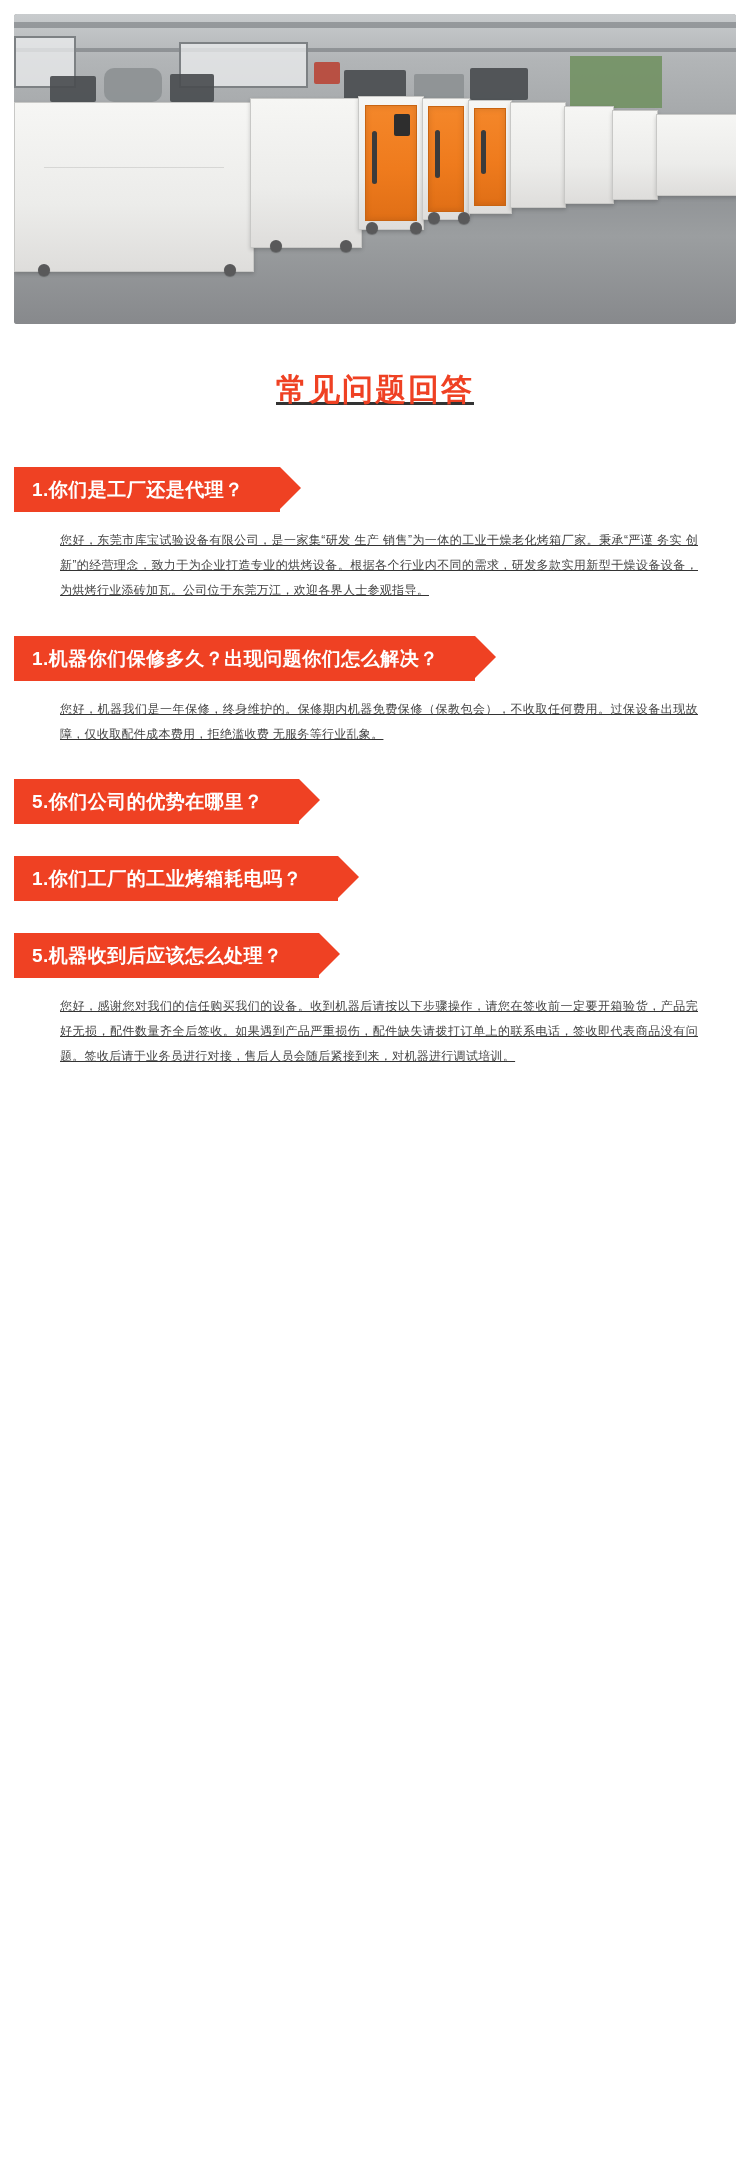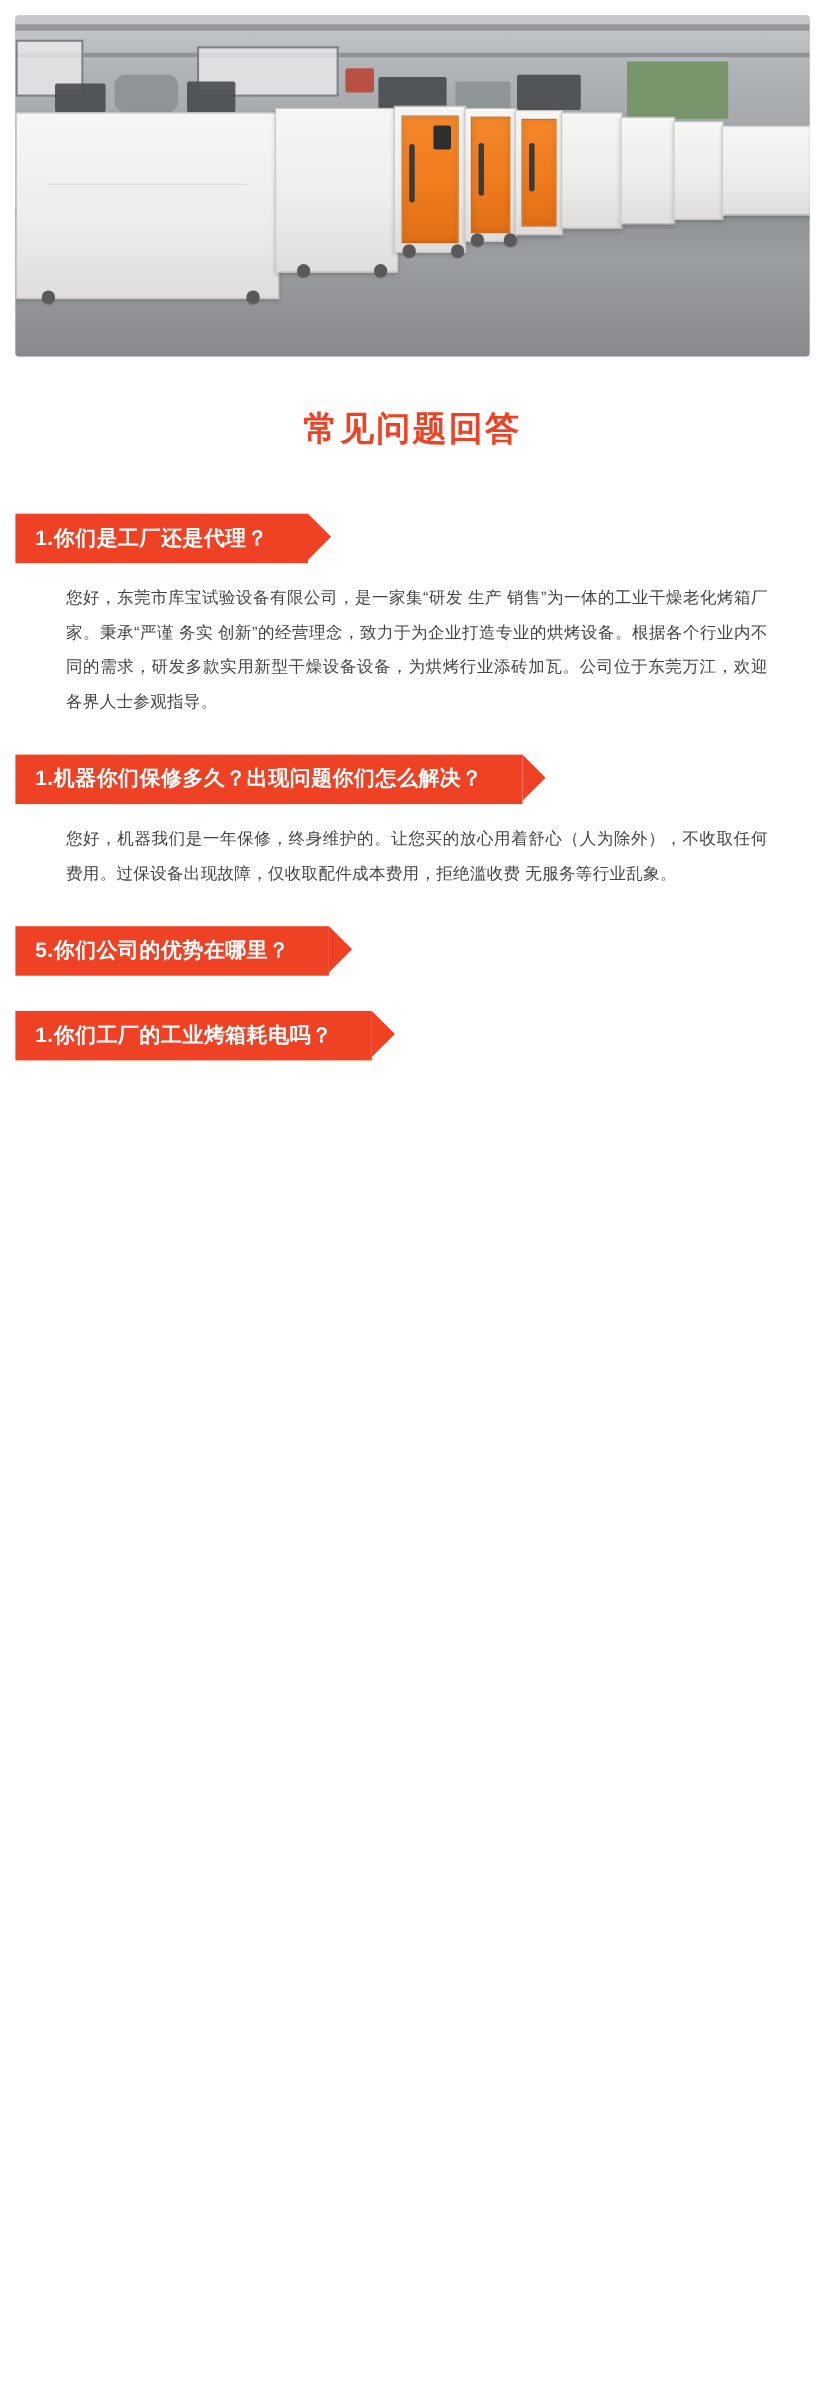--- a/index.html
+++ b/index.html
@@ -13,20 +13,21 @@
     font-family: "Liberation Sans", sans-serif;
     color: #333;
     -webkit-font-smoothing: antialiased;
   }
   .page {
     position: relative;
     width: 750px;
     min-height: 2177px;
     background: #ffffff;
     overflow: hidden;
+    text-decoration: underline;
   }
 
   
   .hero {
     position: relative;
     margin: 14px 14px 0 14px;
     height: 310px;
     border-radius: 3px;
     overflow: hidden;
     background: #9a9c9e;
@@ -154,21 +155,21 @@
     right: -21px;
     top: 0;
     width: 0;
     height: 0;
     border-top: 21px solid transparent;
     border-bottom: 21px solid transparent;
     border-left: 21px solid #ef4123;
   }
   .answer {
     margin: 16px 52px 0 60px;
-    font-size: 15px;
+    font-size: 12px;
     line-height: 2.1;
     color: #444;
     text-align: justify;
     letter-spacing: .3px;
   }
   .spacer-bottom { height: 40px; }
 </style>
 </head>
 <body>
 
@@ -233,30 +234,36 @@
     <div class="q-banner-wrap">
       <div class="q-banner">1.你们是工厂还是代理？</div>
     </div>
     <div class="answer">您好，东莞市库宝试验设备有限公司，是一家集“研发 生产 销售”为一体的工业干燥老化烤箱厂家。秉承“严谨 务实 创新”的经营理念，致力于为企业打造专业的烘烤设备。根据各个行业内不同的需求，研发多款实用新型干燥设备设备，为烘烤行业添砖加瓦。公司位于东莞万江，欢迎各界人士参观指导。</div>
   </div>
 
   <div class="qa-block">
     <div class="q-banner-wrap">
       <div class="q-banner">1.机器你们保修多久？出现问题你们怎么解决？</div>
     </div>
-    <div class="answer">您好，机器我们是一年保修，终身维护的。让您买的放心用着舒心（人为除外），不收取任何费用。过保设备出现故障，仅收取配件成本费用，拒绝滥收费 无服务等行业乱象。</div>
+    <div class="answer">您好，机器我们是一年保修，终身维护的。保修期内机器免费保修（保教包会），不收取任何费用。过保设备出现故障，仅收取配件成本费用，拒绝滥收费 无服务等行业乱象。</div>
   </div>
 
   <div class="qa-block">
     <div class="q-banner-wrap">
       <div class="q-banner">5.你们公司的优势在哪里？</div>
     </div>
   </div>
 
   <div class="qa-block">
     <div class="q-banner-wrap">
       <div class="q-banner">1.你们工厂的工业烤箱耗电吗？</div>
     </div>
   </div>
 
+  <div class="qa-block">
+    <div class="q-banner-wrap">
+      <div class="q-banner">5.机器收到后应该怎么处理？</div>
+    </div>
+    <div class="answer">您好，感谢您对我们的信任购买我们的设备。收到机器后请按以下步骤操作，请您在签收前一定要开箱验货，产品完好无损，配件数量齐全后签收。如果遇到产品严重损伤，配件缺失请拨打订单上的联系电话，签收即代表商品没有问题。签收后请于业务员进行对接，售后人员会随后紧接到来，对机器进行调试培训。</div>
+  </div>
 
   <div class="spacer-bottom"></div>
 </div>
 
 </body></html>

